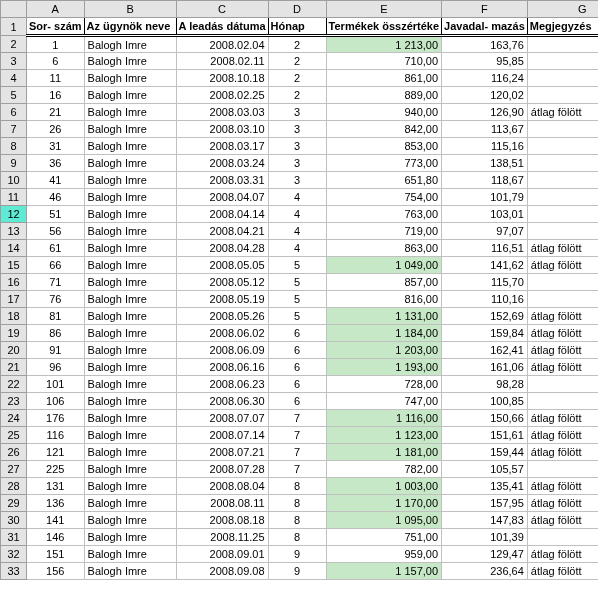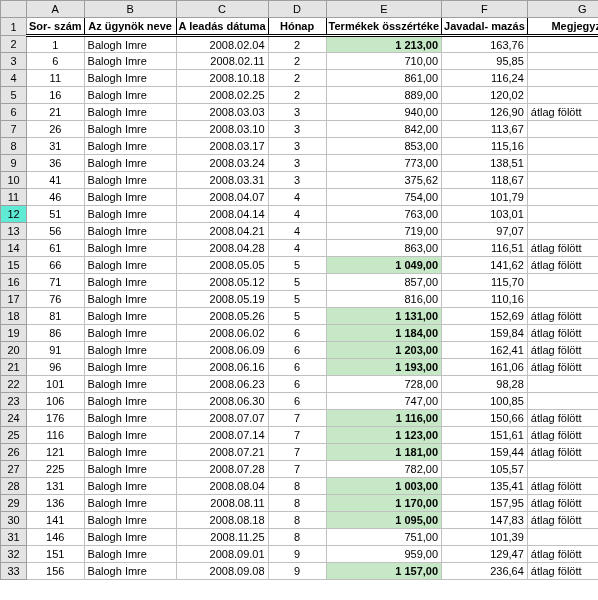--- a/index.html
+++ b/index.html
@@ -3,25 +3,25 @@
 <meta charset="utf-8">
 <style>
 *{box-sizing:border-box}
 body{margin:0;font-family:Arial,sans-serif;font-size:11px;color:#000;background:#fff;overflow:hidden}
 .sheet{display:table;border-collapse:collapse;width:598px}
 .row{display:table-row}
 .cell{display:table-cell;border:1px solid #c0c0c0;height:17px;padding:0 3px;vertical-align:middle;white-space:nowrap;overflow:hidden}
 .colhdr{background:#e4e4e4;text-align:center;font-weight:normal;border:1px solid #9e9e9e;color:#000}
 .rowhdr{background:#e4e4e4;text-align:center;font-weight:normal;border:1px solid #9e9e9e;width:26px;min-width:26px}
 .rowhdr.sel{background:#5eead4}
-.hdr{font-weight:bold;text-align:center;border:1px solid #000;background:#fff;line-height:1.1;padding:2px}
+.hdr{font-weight:bold;border:1px solid #000;background:#fff;line-height:1.1;padding:2px}
 .hdr2{border-bottom:3px double #000}
 .num{text-align:right}
 .ctr{text-align:center}
-.hl{background:#c6e8c6;font-weight:bold}
+.hl{background:#c6e8c6;font-weight:normal}
 .cA{width:44px;min-width:44px}
 .cB{width:92px;min-width:92px}
 .cC{width:92px;min-width:92px}
 .cD{width:58px;min-width:58px}
 .cE{width:86px;min-width:86px}
 .cF{width:66px;min-width:66px}
 .cG{width:110px;min-width:110px}
 .corner{background:#e4e4e4;border:1px solid #9e9e9e}
 </style>
 </head>
@@ -132,21 +132,21 @@
       <div class="cell cE num">773,00</div>
       <div class="cell cF num">138,51</div>
       <div class="cell cG"></div>
     </div>
     <div class="row">
       <div class="cell rowhdr">10</div>
       <div class="cell cA ctr">41</div>
       <div class="cell cB">Balogh Imre</div>
       <div class="cell cC num">2008.03.31</div>
       <div class="cell cD ctr">3</div>
-      <div class="cell cE num">375,62</div>
+      <div class="cell cE num">651,80</div>
       <div class="cell cF num">118,67</div>
       <div class="cell cG"></div>
     </div>
     <div class="row">
       <div class="cell rowhdr">11</div>
       <div class="cell cA ctr">46</div>
       <div class="cell cB">Balogh Imre</div>
       <div class="cell cC num">2008.04.07</div>
       <div class="cell cD ctr">4</div>
       <div class="cell cE num">754,00</div>

